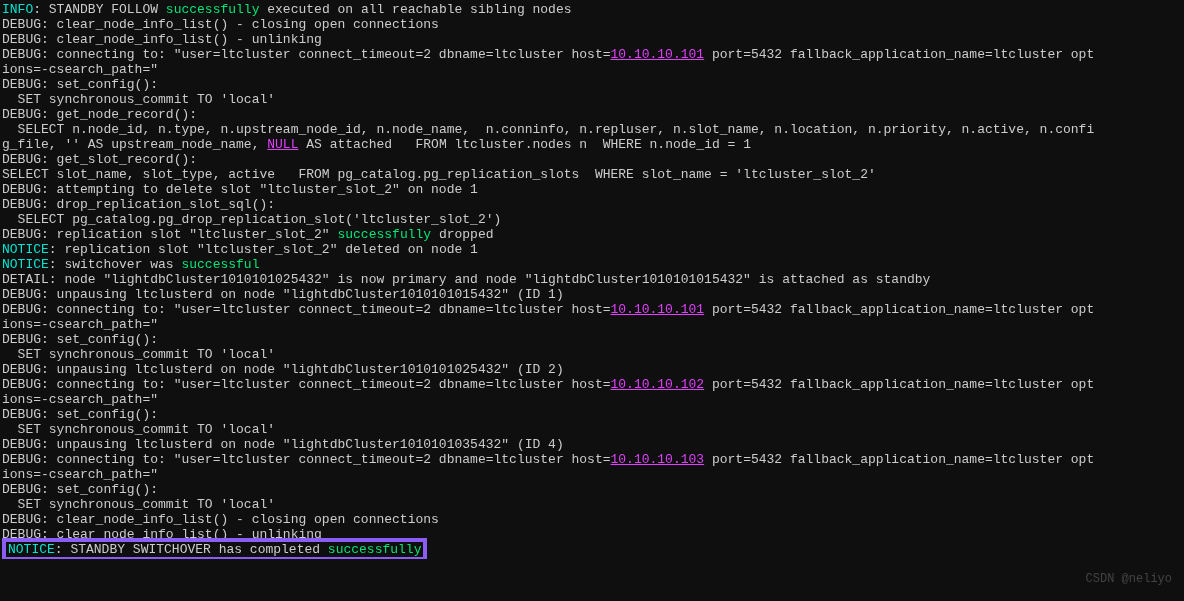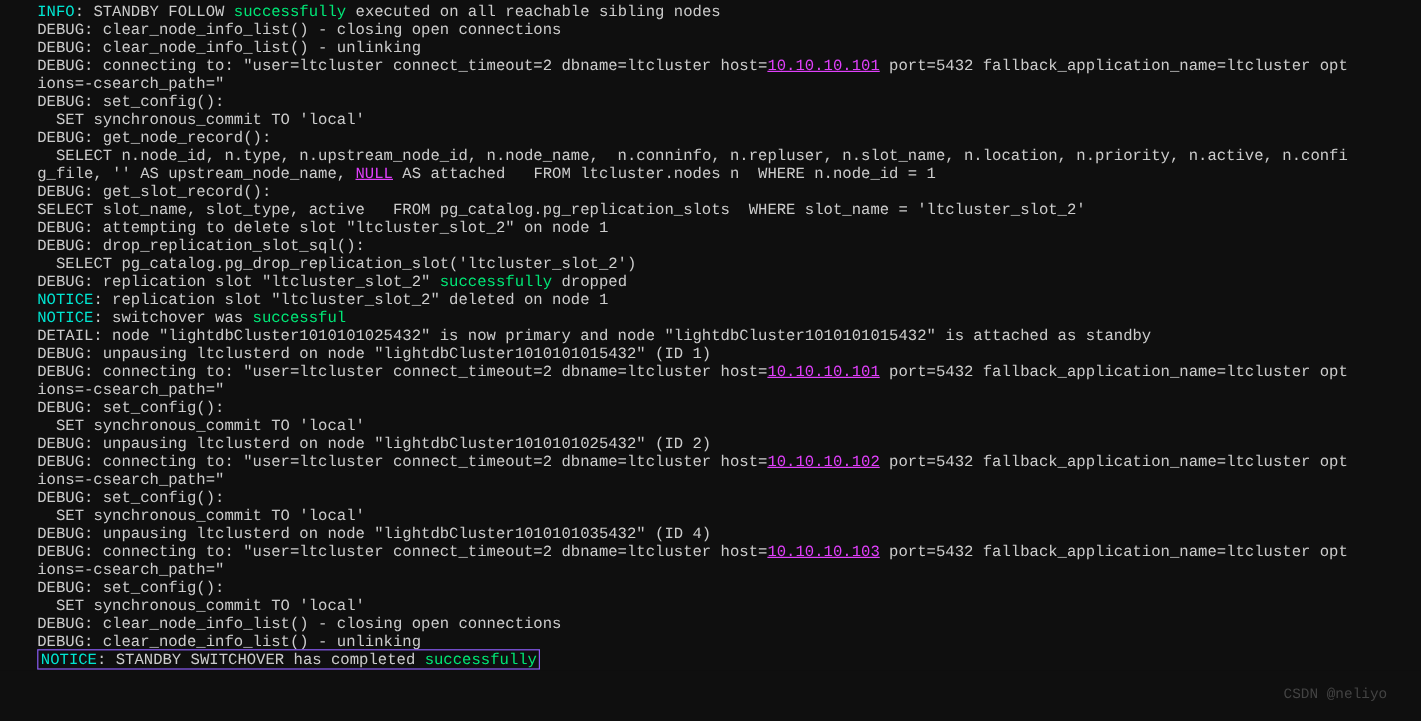--- a/index.html
+++ b/index.html
@@ -10,37 +10,36 @@
     font-family: "Consolas", "Courier New", monospace;
     font-size: 13px;
     line-height: 15px;
   }
   .terminal {
     padding: 2px 2px;
     width: 1100px;
     box-sizing: border-box;
     white-space: pre-wrap;
     word-break: break-all;
-    margin-left: 29px;
   }
   .line { display: block; }
   .kw-cyan { color: #00e5d1; }
   .kw-green { color: #00e676; }
   .kw-magenta { color: #e040fb; text-decoration: underline; }
   .watermark {
     position: fixed;
-    right: 28px;
+    right: 12px;
     bottom: 14px;
     color: #666;
     font-size: 12px;
     opacity: 0.6;
     pointer-events: none;
   }
   .highlight-box {
-    border: 1px solid #8b5cf6;
+    border: 4px solid #8b5cf6;
     display: inline;
     padding: 0 2px;
     text-align: center;
   }
 </style>
 </head>
 <body>
 
 <div class="terminal" id="terminal"><div class="line"><span class="kw-cyan">INFO</span><span>: STANDBY FOLLOW </span><span class="kw-green">successfully</span><span> executed on all reachable sibling nodes</span></div><div class="line"><span>DEBUG: clear_node_info_list() - closing open connections</span></div><div class="line"><span>DEBUG: clear_node_info_list() - unlinking</span></div><div class="line"><span>DEBUG: connecting to: "user=ltcluster connect_timeout=2 dbname=ltcluster host=</span><span class="kw-magenta">10.10.10.101</span><span> port=5432 fallback_application_name=ltcluster options=-csearch_path="</span></div><div class="line"><span>DEBUG: set_config():</span></div><div class="line"><span>  SET synchronous_commit TO 'local'</span></div><div class="line"><span>DEBUG: get_node_record():</span></div><div class="line"><span>  SELECT n.node_id, n.type, n.upstream_node_id, n.node_name,  n.conninfo, n.repluser, n.slot_name, n.location, n.priority, n.active, n.config_file, '' AS upstream_node_name, </span><span class="kw-magenta">NULL</span><span> AS attached   FROM ltcluster.nodes n  WHERE n.node_id = 1</span></div><div class="line"><span>DEBUG: get_slot_record():</span></div><div class="line"><span>SELECT slot_name, slot_type, active   FROM pg_catalog.pg_replication_slots  WHERE slot_name = 'ltcluster_slot_2'</span></div><div class="line"><span>DEBUG: attempting to delete slot "ltcluster_slot_2" on node 1</span></div><div class="line"><span>DEBUG: drop_replication_slot_sql():</span></div><div class="line"><span>  SELECT pg_catalog.pg_drop_replication_slot('ltcluster_slot_2')</span></div><div class="line"><span>DEBUG: replication slot "ltcluster_slot_2" </span><span class="kw-green">successfully</span><span> dropped</span></div><div class="line"><span class="kw-cyan">NOTICE</span><span>: replication slot "ltcluster_slot_2" deleted on node 1</span></div><div class="line"><span class="kw-cyan">NOTICE</span><span>: switchover was </span><span class="kw-green">successful</span></div><div class="line"><span>DETAIL: node "lightdbCluster1010101025432" is now primary and node "lightdbCluster1010101015432" is attached as standby</span></div><div class="line"><span>DEBUG: unpausing ltclusterd on node "lightdbCluster1010101015432" (ID 1)</span></div><div class="line"><span>DEBUG: connecting to: "user=ltcluster connect_timeout=2 dbname=ltcluster host=</span><span class="kw-magenta">10.10.10.101</span><span> port=5432 fallback_application_name=ltcluster options=-csearch_path="</span></div><div class="line"><span>DEBUG: set_config():</span></div><div class="line"><span>  SET synchronous_commit TO 'local'</span></div><div class="line"><span>DEBUG: unpausing ltclusterd on node "lightdbCluster1010101025432" (ID 2)</span></div><div class="line"><span>DEBUG: connecting to: "user=ltcluster connect_timeout=2 dbname=ltcluster host=</span><span class="kw-magenta">10.10.10.102</span><span> port=5432 fallback_application_name=ltcluster options=-csearch_path="</span></div><div class="line"><span>DEBUG: set_config():</span></div><div class="line"><span>  SET synchronous_commit TO 'local'</span></div><div class="line"><span>DEBUG: unpausing ltclusterd on node "lightdbCluster1010101035432" (ID 4)</span></div><div class="line"><span>DEBUG: connecting to: "user=ltcluster connect_timeout=2 dbname=ltcluster host=</span><span class="kw-magenta">10.10.10.103</span><span> port=5432 fallback_application_name=ltcluster options=-csearch_path="</span></div><div class="line"><span>DEBUG: set_config():</span></div><div class="line"><span>  SET synchronous_commit TO 'local'</span></div><div class="line"><span>DEBUG: clear_node_info_list() - closing open connections</span></div><div class="line"><span>DEBUG: clear_node_info_list() - unlinking</span></div><div class="line"><span class="highlight-box"><span class="kw-cyan">NOTICE</span><span>: STANDBY SWITCHOVER has completed </span><span class="kw-green">successfully</span></span></div></div>
 

